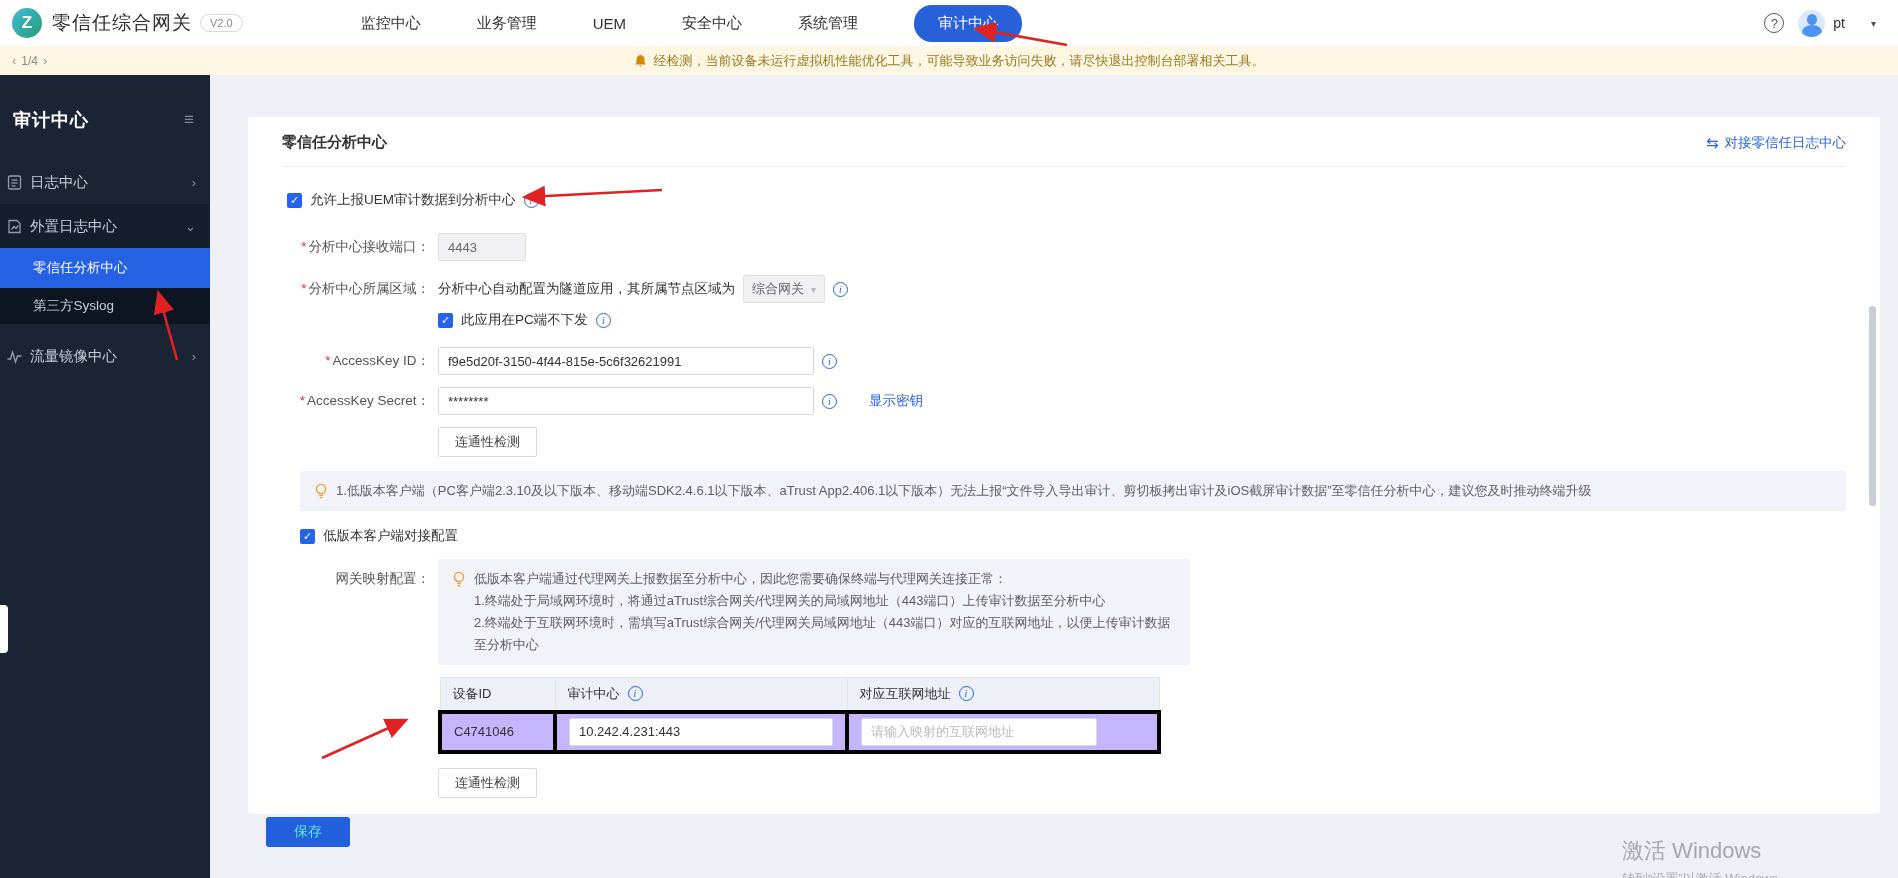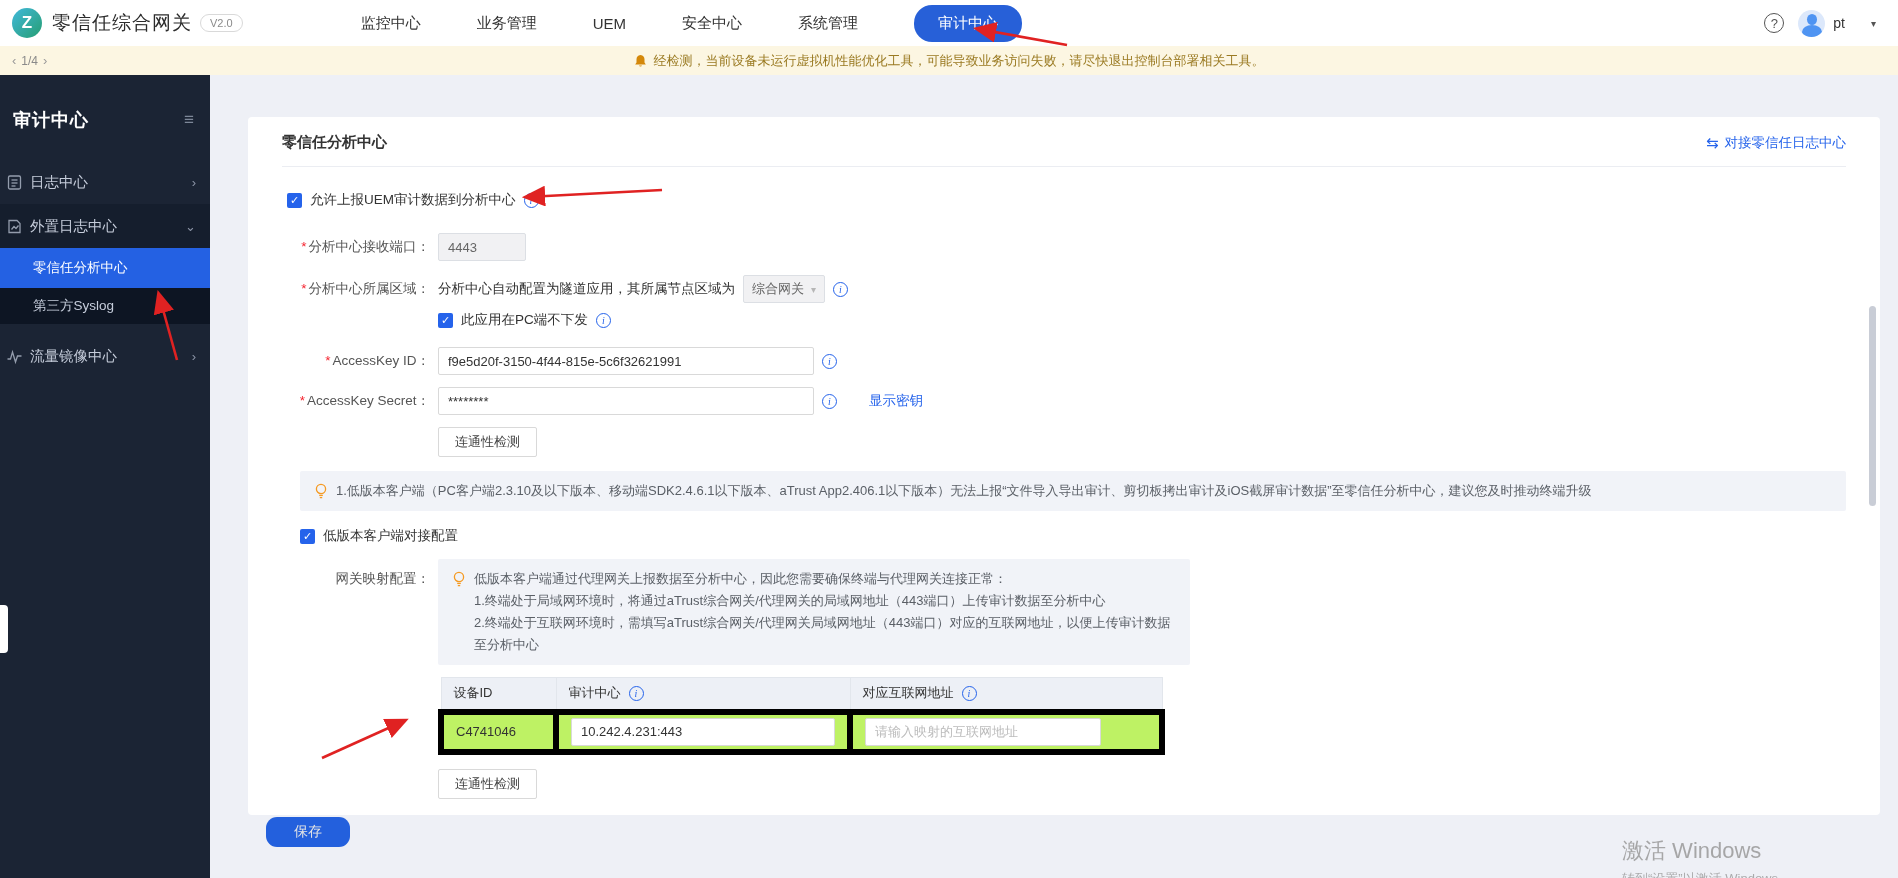--- a/index.html
+++ b/index.html
@@ -82,26 +82,26 @@
   .tip1 { margin-left:18px; margin-top:14px; }
   .tip2 { width:752px; }
   .bulb { margin-top:3px; flex-shrink:0; }
 
   .legacy-row { margin-left:18px; margin-top:16px; display:flex; align-items:center; }
   .mapping-row { display:flex; align-items:flex-start; margin-top:14px; }
   .mapping-row .flabel { padding-top:11px; }
 
   table.map-table { border-collapse:collapse; margin-top:12px; font-size:13px; color:#333; }
   .map-table th { background:#edf0f6; border:1px solid #e2e6ec; height:34px; text-align:left; padding:0 12px; font-weight:normal; color:#333; }
-  .map-table td { border:6px solid #000000; height:40px; padding:0 12px; background:#bef264; }
+  .map-table td { border:4px solid #000000; height:40px; padding:0 12px; background:#c4b5fd; }
   .th-inner { display:flex; align-items:center; }
   .col-dev { width:115px; } .col-lan { width:290px; } .col-wan { width:312px; }
   .cell-input { width:264px; } .cell-input-wan { width:236px; }
 
-  .save-btn { position:absolute; left:56px; top:742px; width:84px; height:30px; background:#2360dd; color:#e5e5e5; border:none; border-radius:11px; font-size:14px; cursor:pointer; font-family:inherit; }
+  .save-btn { position:absolute; left:56px; top:742px; width:84px; height:30px; background:#2360dd; color:#5eead4; border:none; border-radius:3px; font-size:14px; cursor:pointer; font-family:inherit; }
 
   .watermark { position:absolute; left:1622px; top:836px; color:#9a9a9a; z-index:2; }
   .wm-1 { font-size:22px; opacity:.85; }
   .wm-2 { font-size:13px; opacity:.8; margin-top:4px; }
 
   .scroll-thumb { position:absolute; left:1869px; top:306px; width:7px; height:200px; background:#c9cdd6; border-radius:4px; z-index:6; }
   .white-notch { position:absolute; left:0; top:605px; width:8px; height:48px; background:#fff; border-radius:0 4px 4px 0; z-index:6; }
 
   .arrow-layer { position:absolute; inset:0; width:1898px; height:878px; z-index:60; pointer-events:none; }
 </style>

